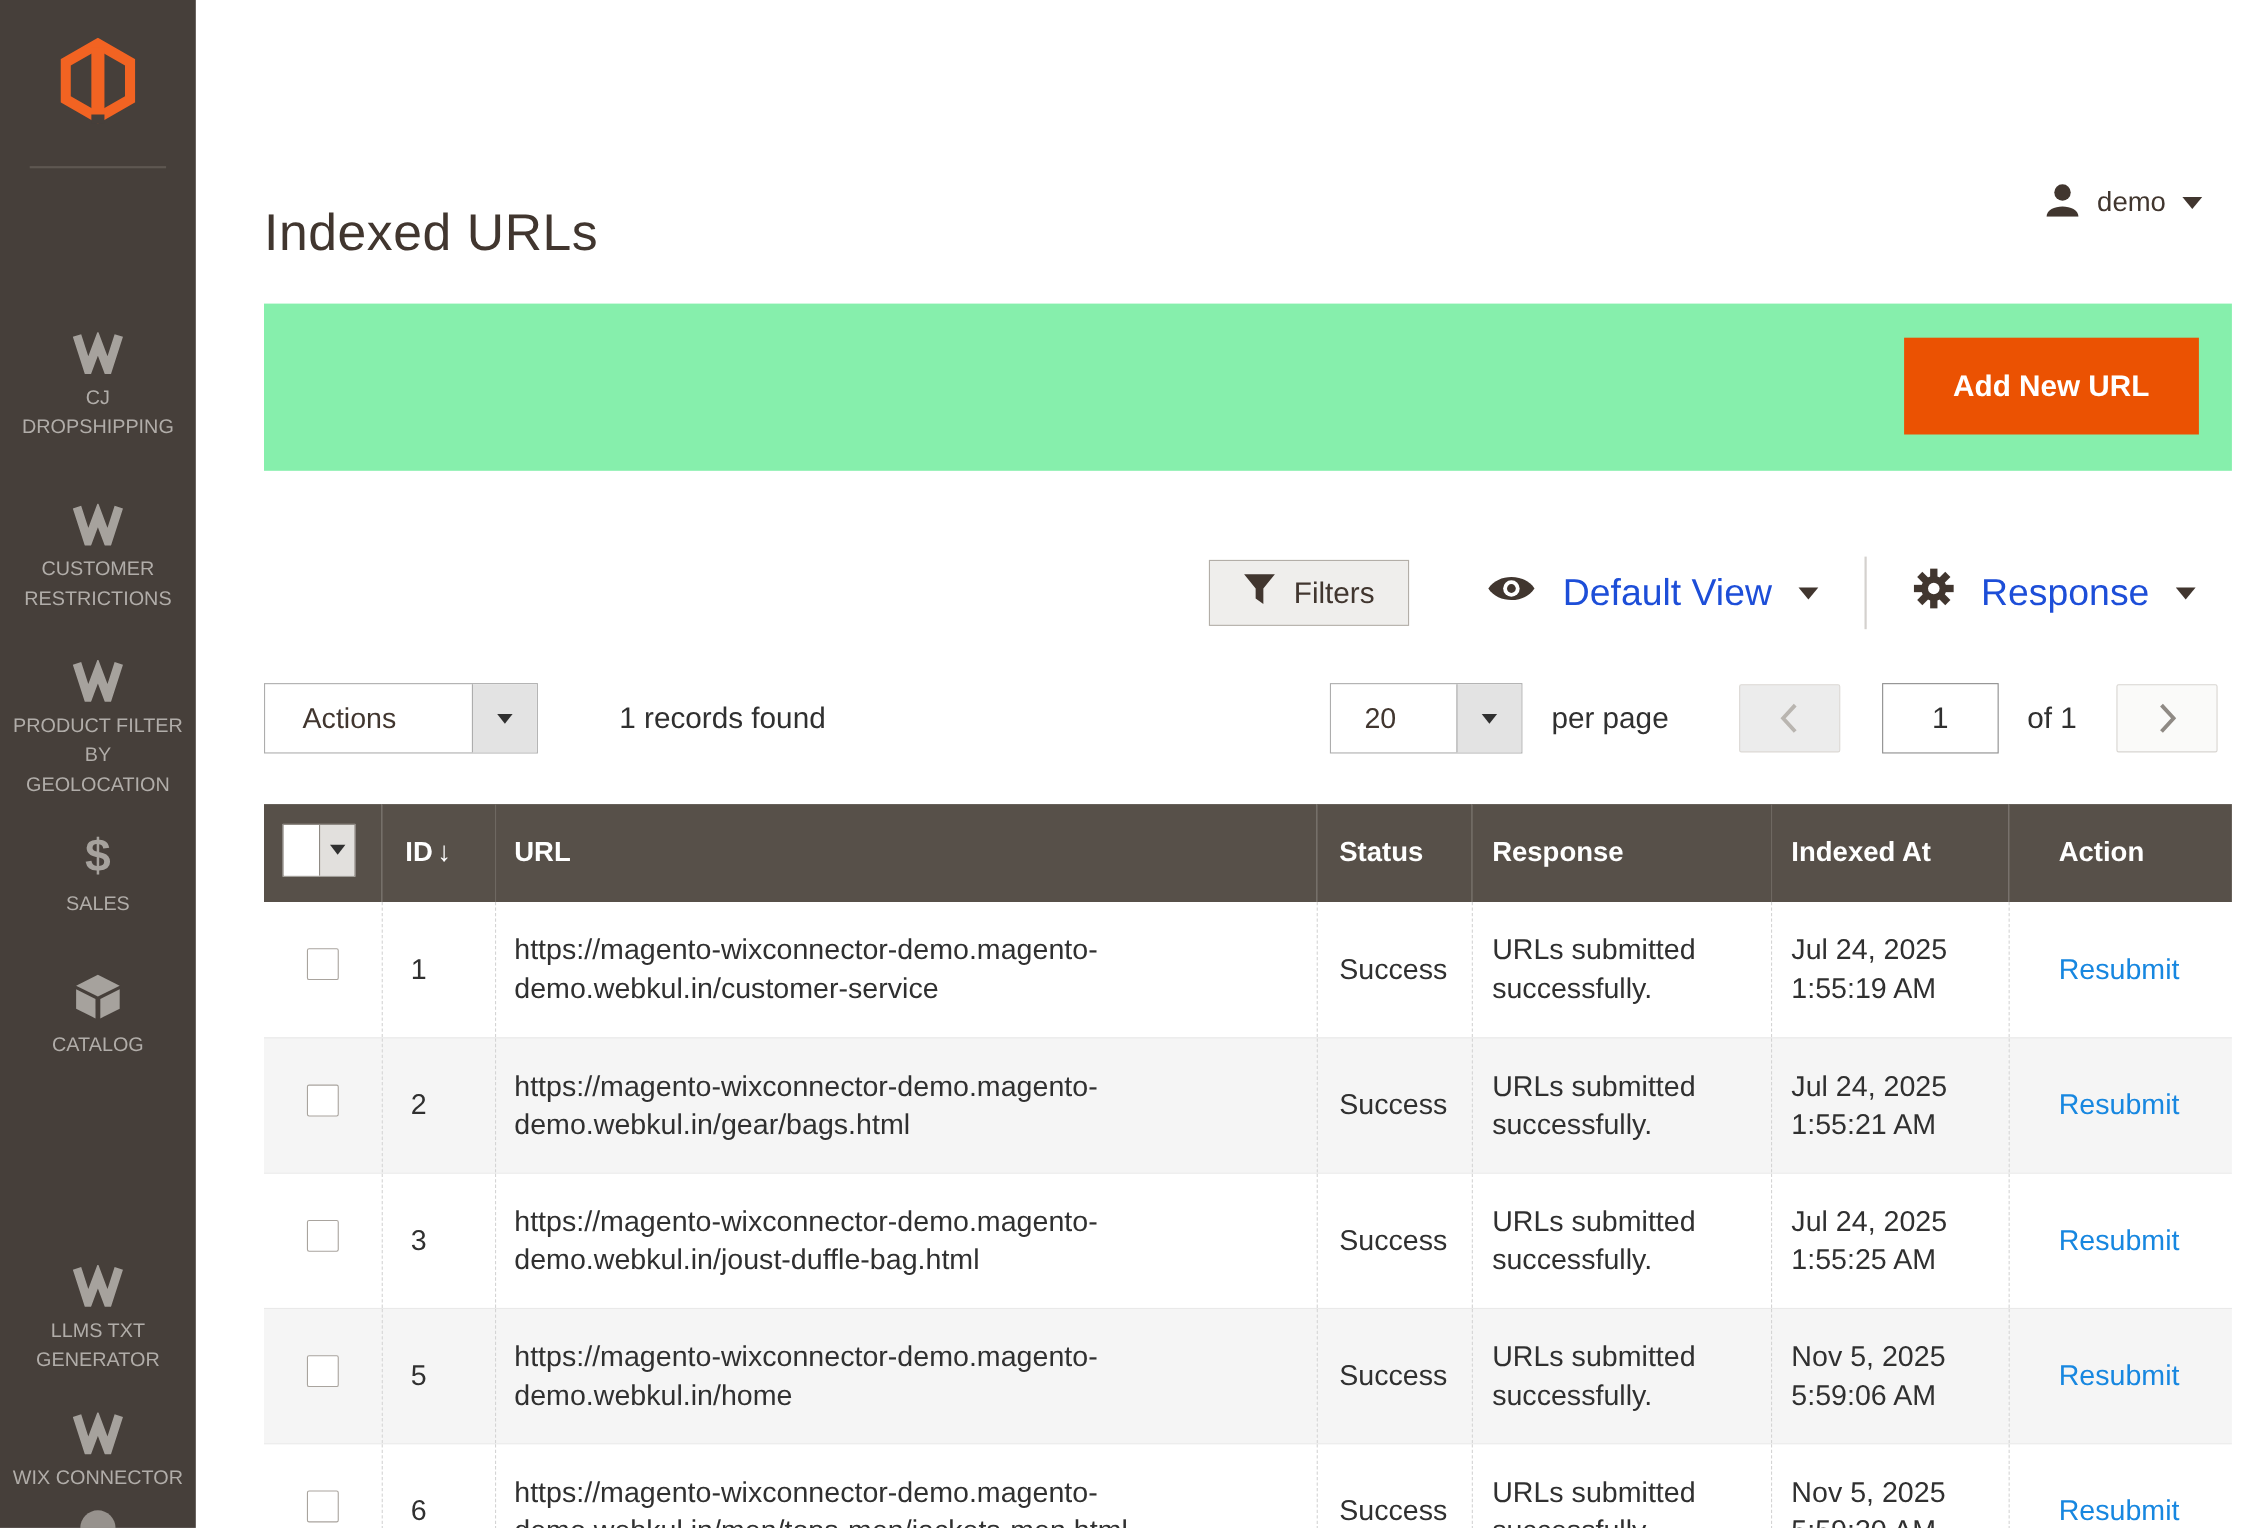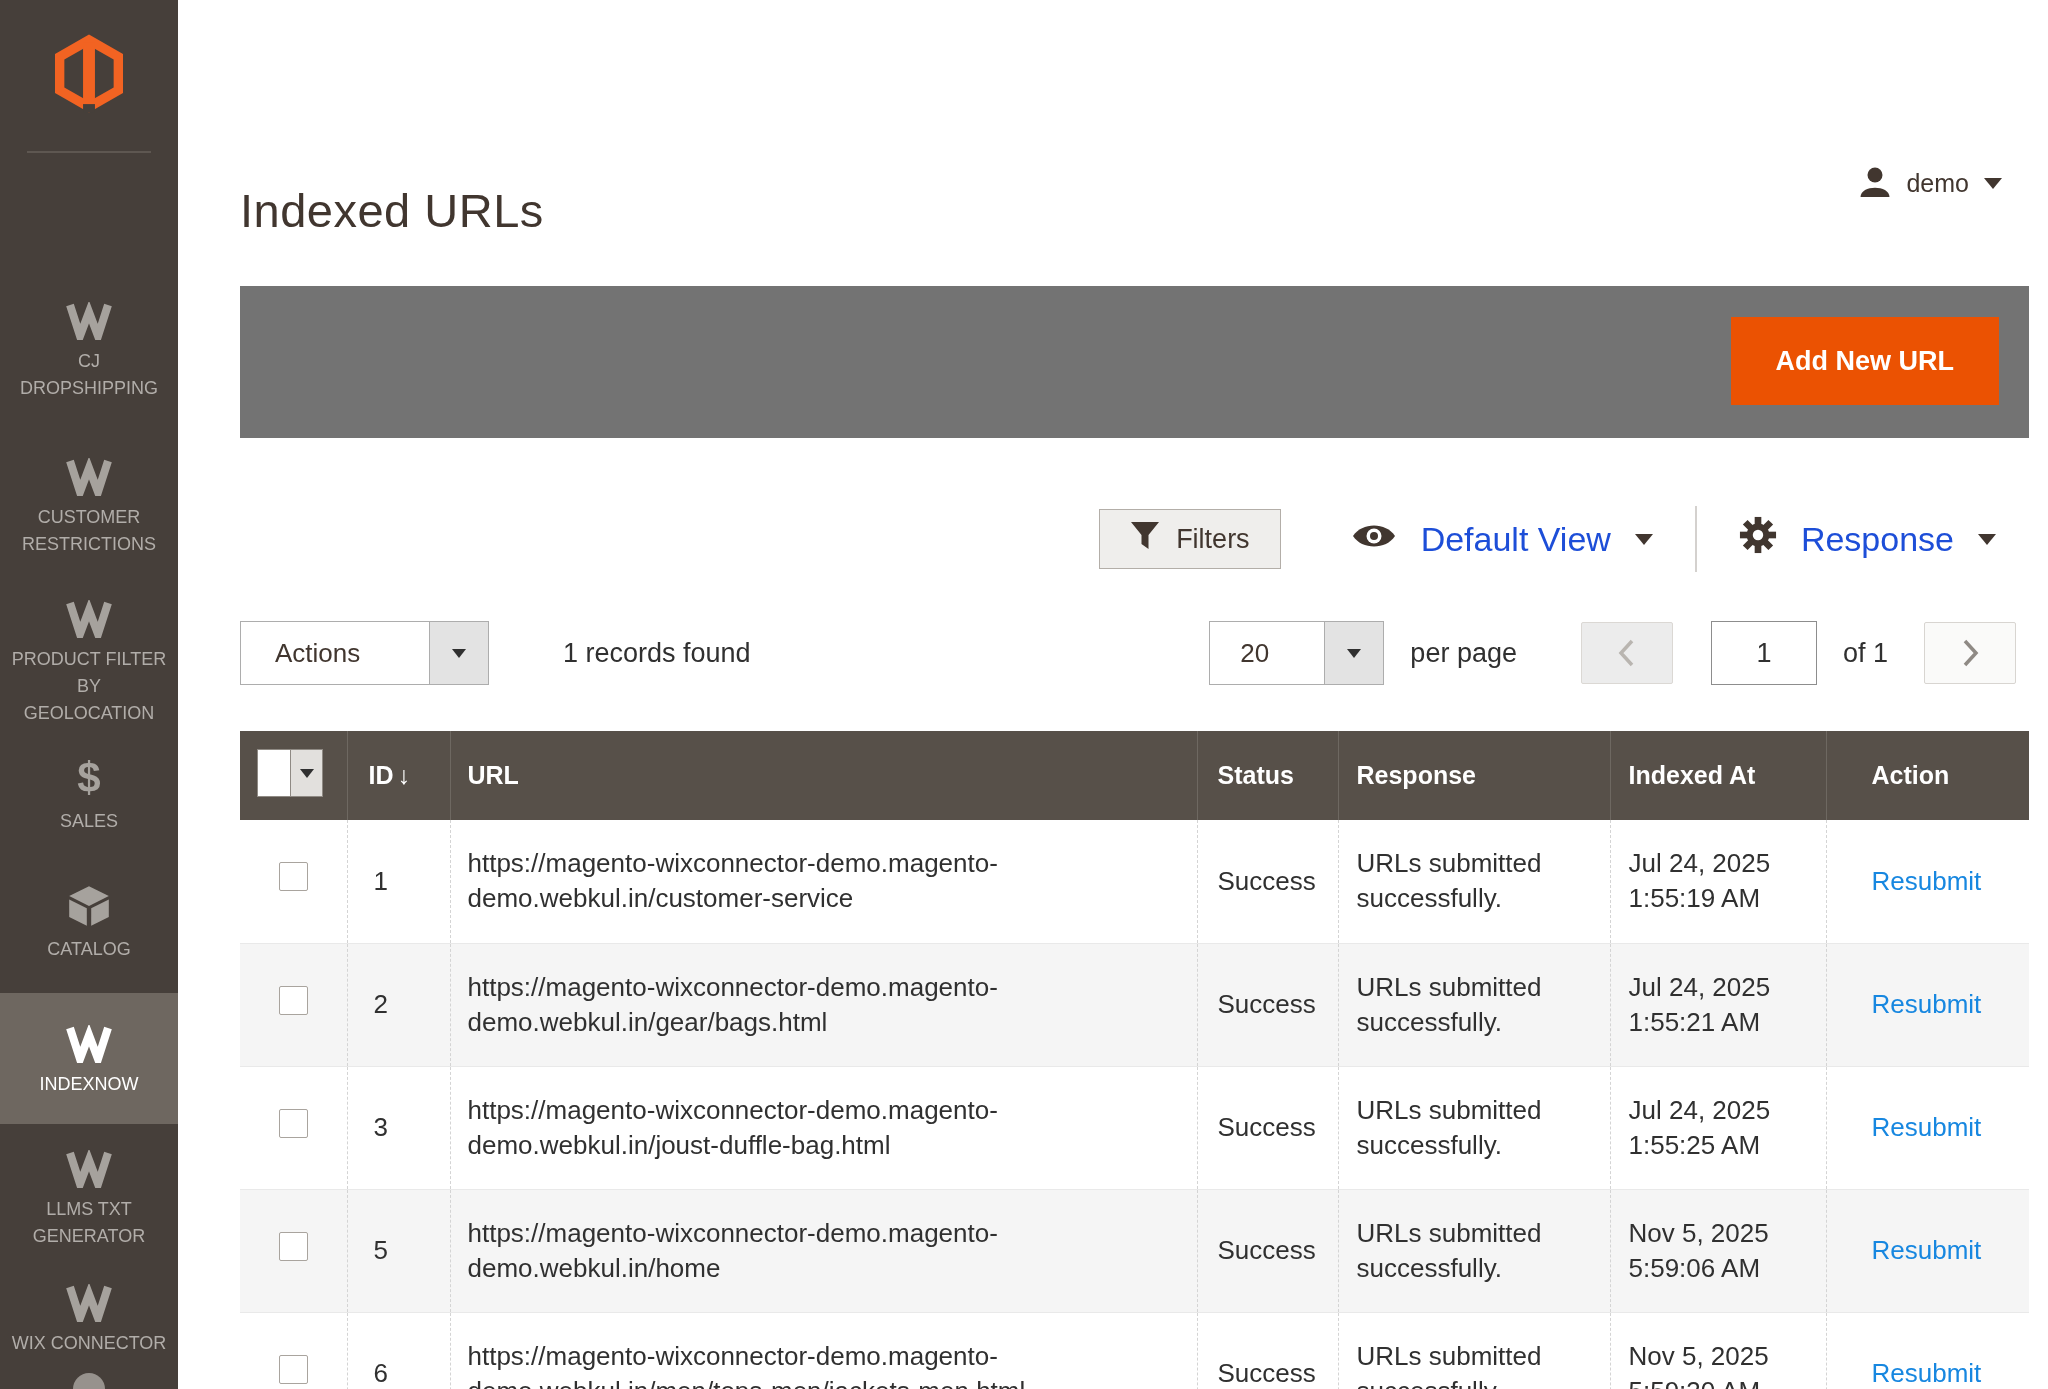--- a/index.html
+++ b/index.html
@@ -26,21 +26,21 @@
   
   #main{position:absolute;left:178px;top:0;right:0;bottom:0;}
   .page-title{position:absolute;left:62px;top:152px;font-size:47px;font-weight:300;
         color:#41362f;letter-spacing:.5px;}
   .user-menu{position:absolute;right:46px;top:166px;display:flex;align-items:center;gap:15px;cursor:pointer;}
   .user-name{font-size:25px;color:#41362f;}
   .caret{width:0;height:0;border-left:9px solid transparent;border-right:9px solid transparent;
         border-top:11px solid #41362f;}
   .caret.small{border-left-width:7px;border-right-width:7px;border-top-width:9px;border-top-color:#303030;}
 
-  .action-bar{position:absolute;left:62px;right:19px;top:286px;height:152px;background:#737373;}
+  .action-bar{position:absolute;left:62px;right:19px;top:276px;height:152px;background:#86efac;}
   .btn-primary{position:absolute;right:30px;top:31px;height:88px;padding:0 45px;background:#eb5202;
         border:none;color:#fff;font-size:27px;font-weight:bold;display:flex;align-items:center;cursor:pointer;}
 
   .view-toolbar{position:absolute;top:503px;right:52px;height:72px;display:flex;align-items:center;}
   .btn-filters{height:60px;box-sizing:border-box;padding:0 30px;background:#efeeec;border:1px solid #b3aea8;
         display:flex;align-items:center;gap:16px;font-size:27px;color:#41362f;cursor:pointer;}
   .tool-group{display:flex;align-items:center;gap:24px;font-size:34px;color:#1d4ed8;cursor:pointer;}
   .vdiv{width:2px;height:66px;background:#d4d1ce;margin:0 42px;}
   .ml64{margin-left:70px;}
 
@@ -154,28 +154,20 @@
       <div class="nav-icon">
         <svg width="44" height="44" viewBox="0 0 40 40">
           <polygon points="20,2 38,11 20,20 2,11" fill="#a6a29d"></polygon>
           <polygon points="2,14 18,22 18,38 2,30" fill="#a6a29d"></polygon>
           <polygon points="38,14 22,22 22,38 38,30" fill="#a6a29d"></polygon>
         </svg>
       </div>
       <div class="nav-label">CATALOG</div>
     </div>
 
-    <div class="nav-item active" id="nav-6">
-      <div class="nav-icon">
-        <svg width="46" height="38" viewBox="0 0 46 38">
-          <path class="w-stroke" d="M4 3 L14 34 L23 10 L32 34 L42 3" fill="none" stroke-width="8"></path>
-        </svg>
-      </div>
-      <div class="nav-label">INDEXNOW</div>
-    </div>
 
     <div class="nav-item" id="nav-7">
       <div class="nav-icon">
         <svg width="46" height="38" viewBox="0 0 46 38">
           <path class="w-stroke" d="M4 3 L14 34 L23 10 L32 34 L42 3" fill="none" stroke-width="8"></path>
         </svg>
       </div>
       <div class="nav-label">LLMS TXT GENERATOR</div>
     </div>
 

